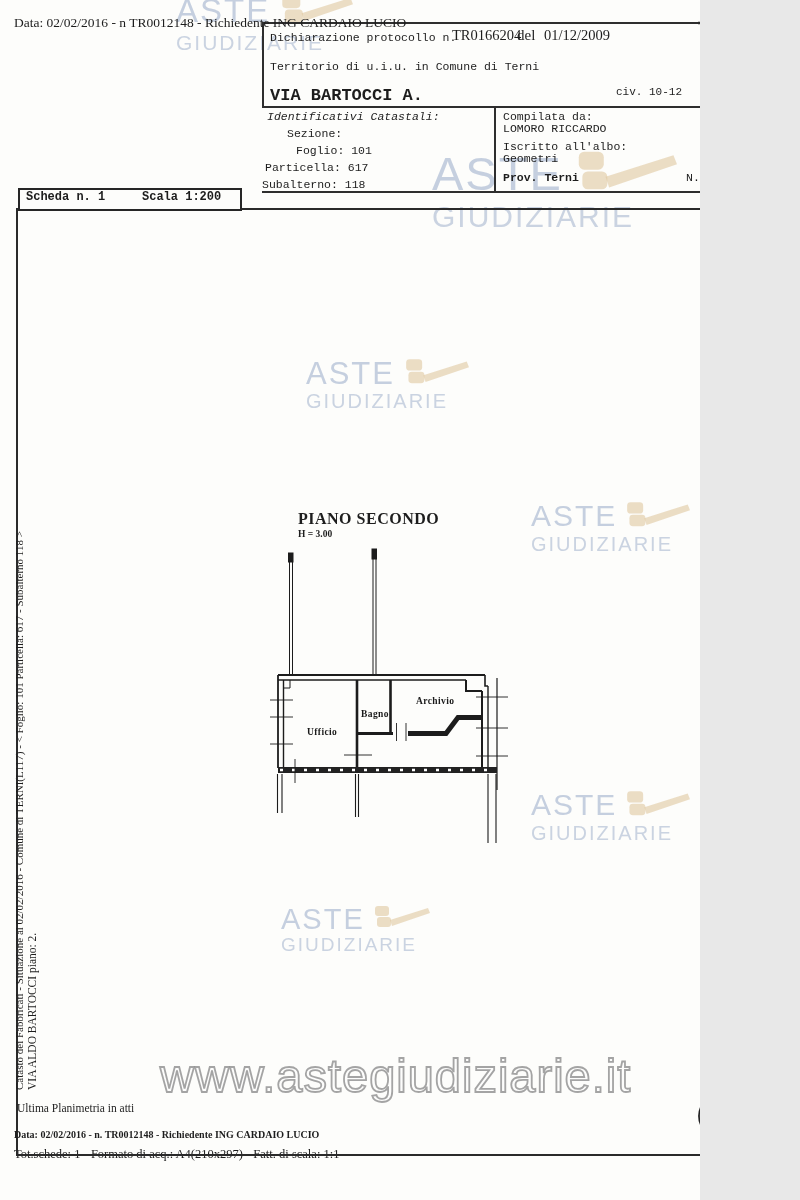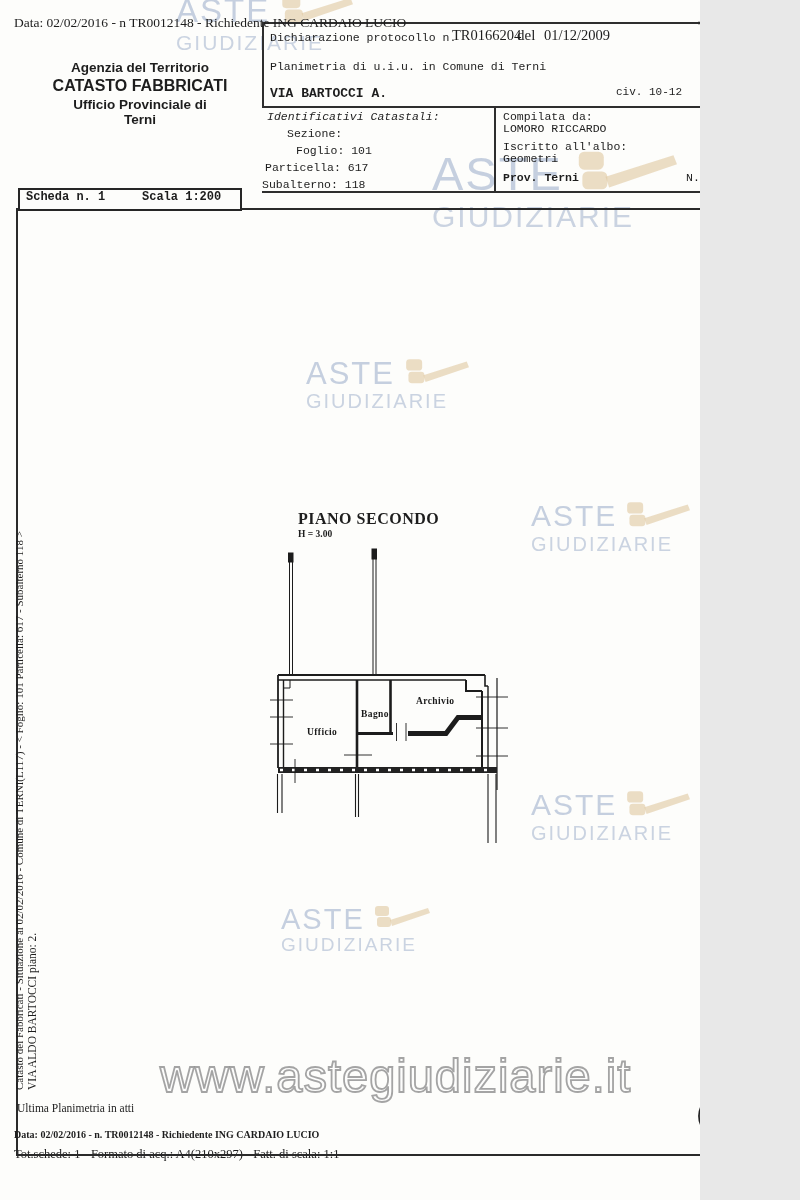--- a/index.html
+++ b/index.html
@@ -128,40 +128,34 @@
         </g>
       </svg>
     </div>
     <span class="giud">GIUDIZIARIE</span>
   </div>
 
   <div class="wwwwm">www.astegiudiziarie.it</div>
 
   <div class="abs serif z3" style="left:14px;top:15px;font-size:13.5px;text-align:right;">Data: 02/02/2016 -  n  TR0012148 - Richiedente ING CARDAIO LUCIO</div>
 
-  <div class="abs sans z3" style="left:38px;top:60px;width:204px;text-align:center;font-weight:bold;white-space:normal;">
-    <div style="font-size:13.5px;">Agenzia del Territorio</div>
-    <div style="font-size:16px;margin-top:2px;">CATASTO FABBRICATI</div>
-    <div style="font-size:13.5px;margin-top:2px;">Ufficio Provinciale di</div>
-    <div style="font-size:13.5px;">Terni</div>
-  </div>
 
   <div class="hline z2" style="left:262px;top:22px;width:478px;"></div>
   <div class="vline z2" style="left:262px;top:22px;height:85px;"></div>
   <div class="hline z2" style="left:262px;top:106px;width:484px;"></div>
   <div class="vline z2" style="left:494px;top:106px;height:86px;"></div>
   <div class="vline z2" style="left:746px;top:106px;height:86px;"></div>
   <div class="hline z2" style="left:262px;top:191px;width:486px;"></div>
 
   <div class="abs mono z3" style="left:270px;top:31px;font-size:11.5px;font-weight:500;">Dichiarazione protocollo n.</div>
   <div class="abs serif z3" style="left:452px;top:27px;font-size:14.5px;">TR0166204</div>
   <div class="abs serif z3" style="left:517px;top:27px;font-size:15px;">del</div>
   <div class="abs serif z3" style="left:544px;top:27px;font-size:14.5px;text-align:center;">01/12/2009</div>
-  <div class="abs mono z3" style="left:270px;top:60px;font-size:11.5px;font-weight:500;">Planimetria di u.i.u. in Comune di Terni</div>
-  <div class="abs mono z3" style="left:270px;top:86px;font-size:13px;font-weight:600;">VIA BARTOCCI A.</div>
+  <div class="abs mono z3" style="left:270px;top:60px;font-size:11.5px;font-weight:500;">Territorio di u.i.u. in Comune di Terni</div>
+  <div class="abs mono z3" style="left:270px;top:86px;font-size:17px;font-weight:600;">VIA BARTOCCI A.</div>
   <div class="abs mono z3" style="left:616px;top:86px;font-size:11px;">civ. 10-12</div>
 
   <div class="abs mono z3" style="left:267px;top:110px;font-size:11.5px;font-weight:500;font-style:italic;">Identificativi Catastali:</div>
   <div class="abs mono z3" style="left:287px;top:127px;font-size:11.5px;">Sezione:</div>
   <div class="abs mono z3" style="left:296px;top:144px;font-size:11.5px;">Foglio: 101</div>
   <div class="abs mono z3" style="left:265px;top:161px;font-size:11.5px;">Particella: 617</div>
   <div class="abs mono z3" style="left:262px;top:178px;font-size:11.5px;">Subalterno: 118</div>
 
   <div class="abs mono z3" style="left:503px;top:110px;font-size:11.5px;font-weight:500;">Compilata da:</div>
   <div class="abs mono z3" style="left:503px;top:122px;font-size:11.5px;">LOMORO RICCARDO</div>

